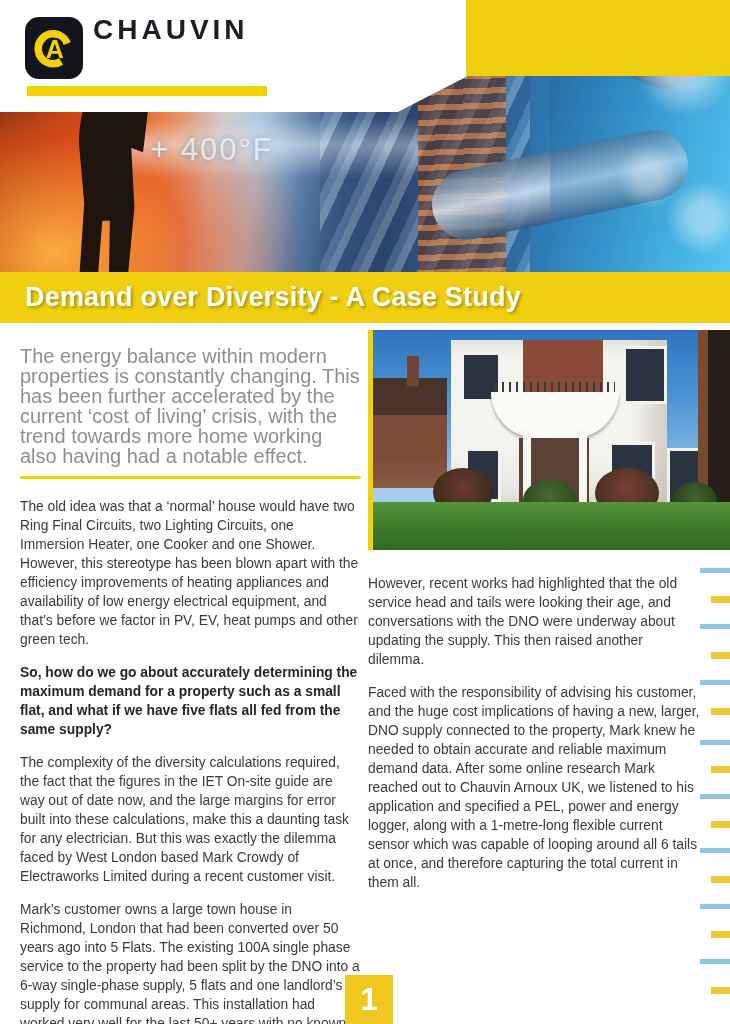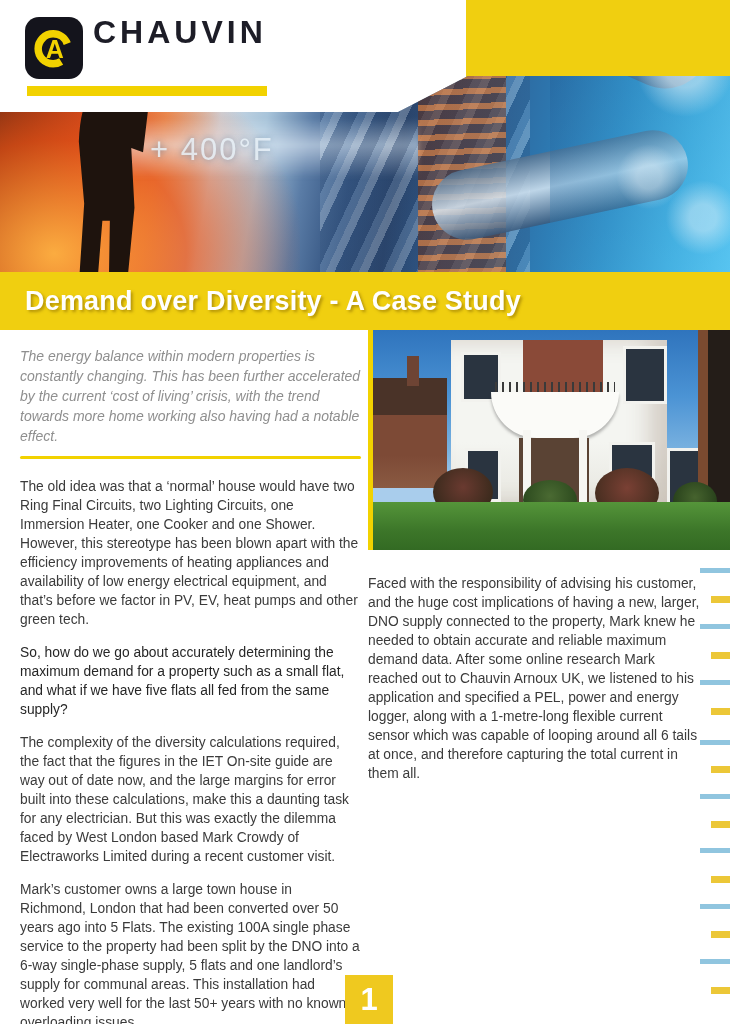--- a/index.html
+++ b/index.html
@@ -3,21 +3,21 @@
 <meta charset="utf-8">
 <style>
   html,body{margin:0;padding:0;background:#ffffff;}
   .page{position:relative;width:730px;height:1024px;background:#ffffff;overflow:hidden;
         font-family:"Liberation Sans",sans-serif;}
 
   
   .logo-mark{position:absolute;left:25px;top:17px;width:58px;height:62px;background:#14141c;
              border-radius:14px;display:flex;align-items:center;justify-content:center;}
   .logo-text{position:absolute;left:93px;top:16px;line-height:1.02;color:#1d1d27;
-             font-weight:bold;font-size:32px;letter-spacing:4px;}
+             font-weight:bold;font-size:28px;letter-spacing:4px;}
   .logo-underline{position:absolute;left:27px;top:86px;width:240px;height:10px;background:#F2D200;}
 
   
   .corner-yellow{position:absolute;left:466px;top:0;width:264px;height:77px;background:#F0CF10;}
   .hero{position:absolute;left:0;top:0;width:730px;height:272px;
         clip-path:polygon(0 112px,398px 112px,468px 76px,730px 76px,730px 272px,0 272px);}
   .hero-base{position:absolute;inset:0;background:
       linear-gradient(100deg,#2e1510 0%,#6e2413 7%,#b03a1e 13%,#de6030 18%,#e9a06a 24%,
       #cdd9e4 31%,#a8c4da 37%,#5a7ca6 43%,#31517e 49%,#263f66 55%,#2d5d92 63%,
       #2d76ae 73%,#2f93cc 83%,#3fb0e2 92%,#55c2ee 100%);}
@@ -40,31 +40,31 @@
       radial-gradient(circle at 75% 25%,rgba(255,255,255,.45) 0 8%,rgba(255,255,255,0) 20%),
       radial-gradient(circle at 55% 65%,rgba(255,255,255,.35) 0 6%,rgba(255,255,255,0) 16%),
       radial-gradient(circle at 85% 80%,rgba(255,255,255,.4) 0 5%,rgba(255,255,255,0) 14%),
       linear-gradient(115deg,rgba(20,70,130,.3),rgba(90,200,245,.4));}
   .hero-temp{position:absolute;color:rgba(236,244,250,.82);font-size:31px;font-weight:400;
              letter-spacing:2px;text-shadow:0 0 6px rgba(40,80,120,.5);}
   .temp-f{left:150px;top:132px;}
   .temp-c{left:148px;top:212px;color:rgba(212,228,240,.6);}
 
   
-  .title-band{position:absolute;left:0;top:272px;width:730px;height:58px;background:#F0CF10;
+  .title-band{position:absolute;left:0;top:272px;width:730px;height:51px;background:#F0CF10;
               display:flex;align-items:center;}
   .title-band h1{margin:0 0 0 25px;font-size:27px;font-weight:bold;color:#ffffff;
                  text-shadow:2px 2px 3px rgba(130,98,0,.55);letter-spacing:.2px;}
 
   
   .col-left{position:absolute;left:20px;top:346px;width:341px;}
   .col-right{position:absolute;left:368px;top:330px;width:332px;}
   p{margin:0 0 14px 0;font-size:13.8px;line-height:19px;color:#3b3b3b;}
-  p.bold{font-weight:normal;color:#262626;}
-  .intro{font-size:14px;line-height:20px;color:#8f8f8f;margin-bottom:10px;font-style:italic;}
+  p.bold{font-weight:bold;color:#262626;}
+  .intro{font-size:20px;line-height:20px;color:#8f8f8f;margin-bottom:10px;}
   .intro-rule{width:341px;height:3px;background:#F2D200;border-radius:2px;margin:0 0 18px 0;}
 
   
   .house{position:relative;width:359px;height:220px;border-left:5px solid #F2D200;overflow:hidden;
          margin:0 0 24px 0;background:linear-gradient(180deg,#2f74bd 0%,#4b93d4 30%,#7ab2e0 55%,#a9cdec 72%);}
   .h-neighbor{position:absolute;left:0;top:48px;width:74px;height:110px;background:
       linear-gradient(180deg,#4a3328 0 34%,#7d4a36 34% 70%,#8a5a42 100%);}
   .h-chimney{position:absolute;left:34px;top:26px;width:12px;height:30px;background:#6e4434;}
   .h-main{position:absolute;left:78px;top:10px;width:216px;height:165px;background:
       linear-gradient(180deg,#f4f5f1 0 62%,#e7e6df 100%);box-shadow:inset -18px 0 22px rgba(120,90,70,.25);}
@@ -158,20 +158,21 @@
       <div class="h-win" style="left:92px;top:118px;width:30px;height:48px;"></div>
       <div class="h-win" style="left:236px;top:112px;width:40px;height:32px;"></div>
       <div class="h-win" style="left:294px;top:118px;width:36px;height:52px;"></div>
       <div class="h-right-building"></div>
       <div class="h-bush" style="left:60px;bottom:34px;width:60px;height:48px;background:radial-gradient(circle at 50% 40%,#6a3a30,#3a2a1c 75%);"></div>
       <div class="h-bush" style="left:150px;bottom:30px;width:54px;height:40px;background:radial-gradient(circle at 50% 40%,#4a6a32,#2c4a1e 75%);"></div>
       <div class="h-bush" style="left:222px;bottom:32px;width:64px;height:50px;background:radial-gradient(circle at 50% 40%,#7a4034,#472e20 75%);"></div>
       <div class="h-bush" style="left:300px;bottom:30px;width:44px;height:38px;background:radial-gradient(circle at 50% 40%,#46632e,#263f1a 75%);"></div>
       <div class="h-lawn"></div>
     </figure>
+    <p>However, recent works had highlighted that the old service head and tails were looking their age, and conversations with the DNO were underway about updating the supply. This then raised another dilemma.</p>
     <p>Faced with the responsibility of advising his customer, and the huge cost implications of having a new, larger, DNO supply connected to the property, Mark knew he needed to obtain accurate and reliable maximum demand data. After some online research Mark reached out to Chauvin Arnoux UK, we listened to his application and specified a PEL, power and energy logger, along with a 1-metre-long flexible current sensor which was capable of looping around all 6 tails at once, and therefore capturing the total current in them all.</p>
   </div>
 
   <div>
     <span class="stripe b" style="top:568px;"></span>
     <span class="stripe y" style="top:596px;"></span>
     <span class="stripe b" style="top:624px;"></span>
     <span class="stripe y" style="top:652px;"></span>
     <span class="stripe b" style="top:680px;"></span>
     <span class="stripe y" style="top:708px;"></span>

